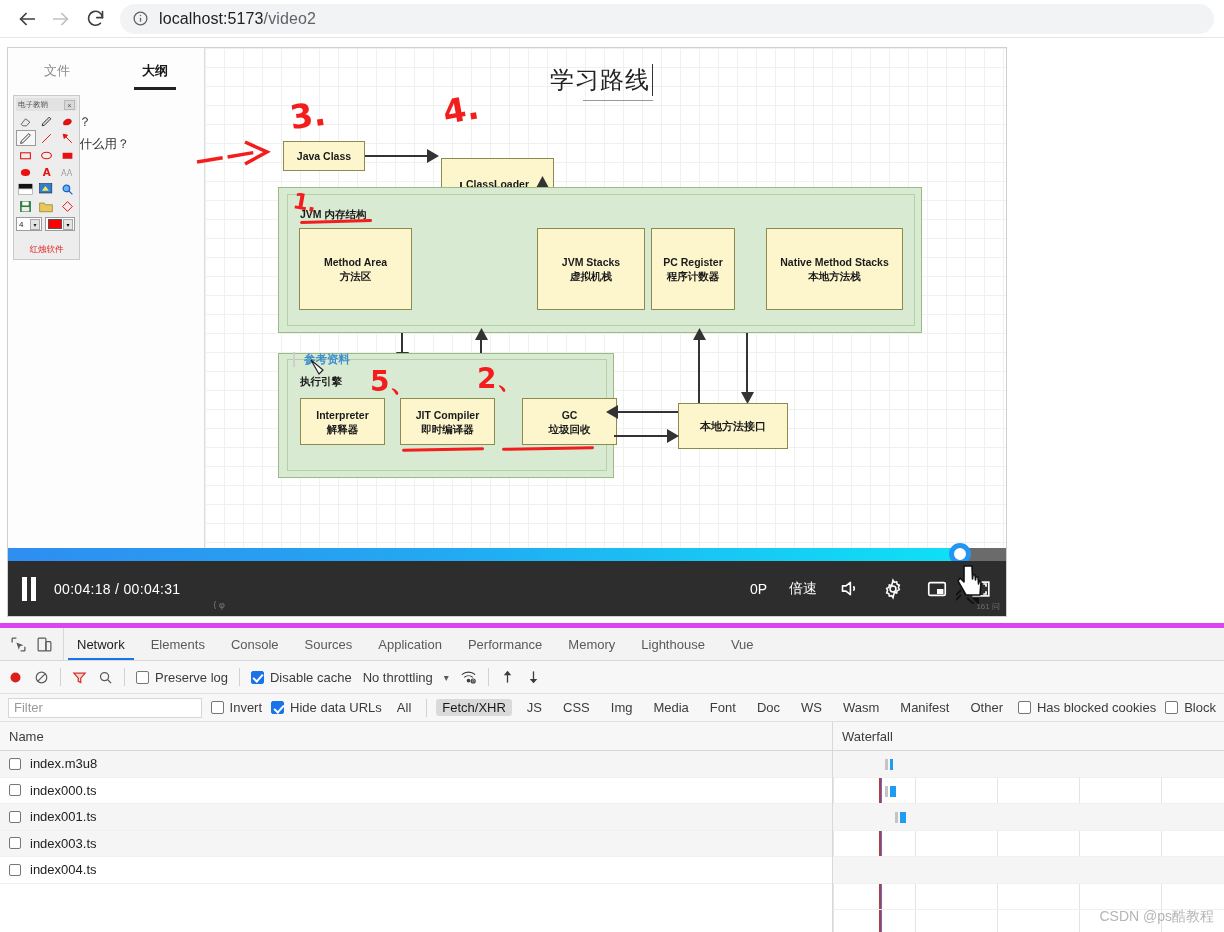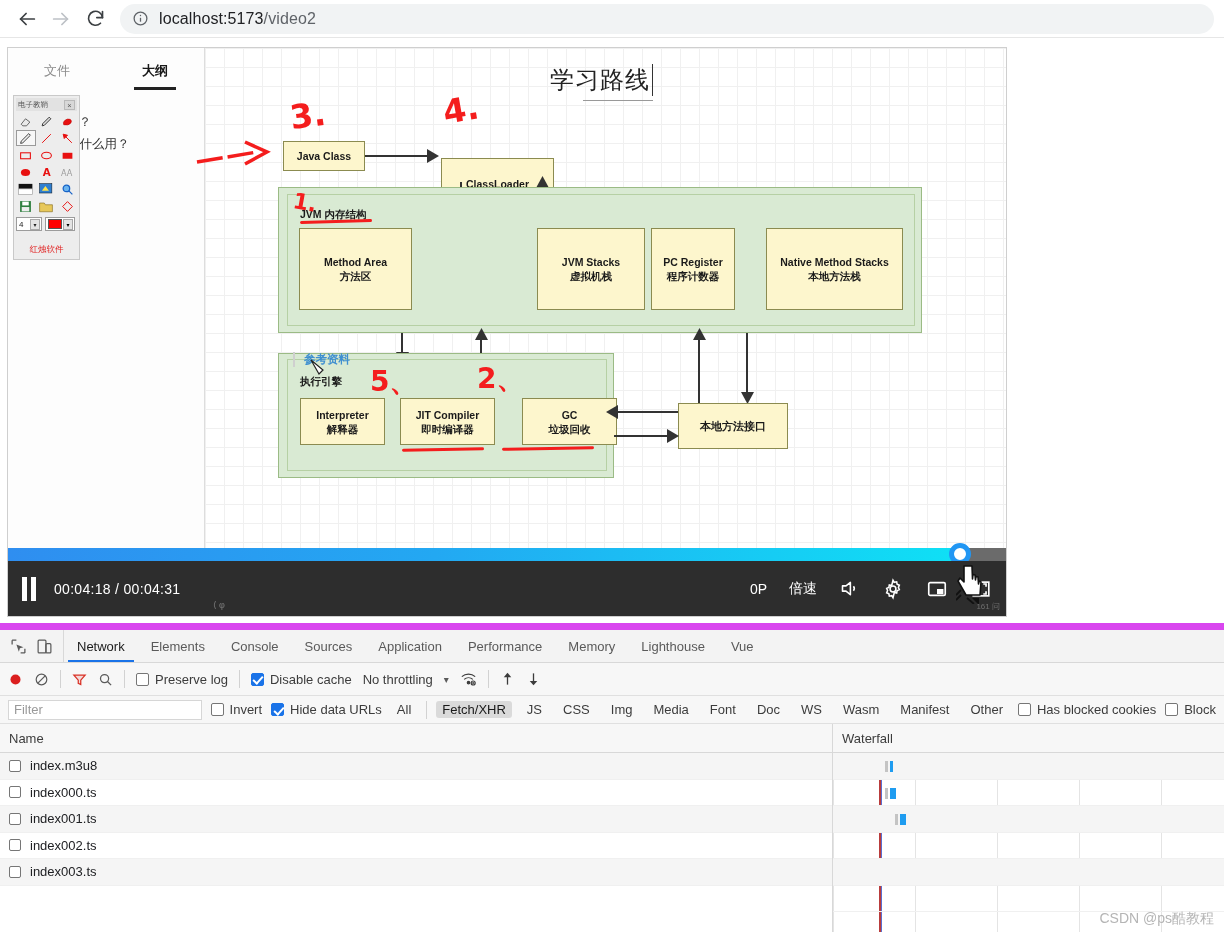--- a/index.html
+++ b/index.html
@@ -212,21 +212,21 @@
   .corner-note {
     position: absolute; right: 6px; bottom: 4px;
     color: #6f6f6f; font-size: 8px;
   }
   .cursor-icn { position: absolute; left: 948px; bottom: 12px; pointer-events: none; }
 
   
   .devtools {
     position: absolute; left: 0; top: 623px;
     width: 1224px; height: 309px;
-    background: #fff; border-top: 7px solid #d946ef;
+    background: #fff; border-top: 5px solid #d946ef;
     font-family: "Liberation Sans", sans-serif;
   }
   .dt-tabs {
     height: 33px; display: flex; align-items: stretch;
     border-bottom: 1px solid #d8d8d8; background: #f3f3f3;
   }
   .dt-icons { display: flex; align-items: center; gap: 9px; padding: 0 10px; border-right: 1px solid #d8d8d8; }
   .dt-tab {
     display: flex; align-items: center; padding: 0 13px;
     font-size: 13px; color: #5a5a5a; cursor: pointer; position: relative;
@@ -749,27 +749,27 @@
           <span>index.m3u8</span>
         </div>
       <div class="row">
           <span class="cbx"></span>
           <span>index000.ts</span>
         </div>
       <div class="row alt">
           <span class="cbx"></span>
           <span>index001.ts</span>
         </div>
-      <div class="row">
-          <span class="cbx"></span>
-          <span>index002.ts</span>
-        </div>
       <div class="row alt">
           <span class="cbx"></span>
           <span>index003.ts</span>
+        </div>
+      <div class="row">
+          <span class="cbx"></span>
+          <span>index004.ts</span>
         </div>
     </div>
     <div class="col-water">
       <div class="gh">Waterfall</div>
       <div class="wgrid"></div>
       <div class="redline"></div>
       <div class="blueline"></div>
       <div class="wrow alt">
           <div class="wbar" style="left:52px;">
             <span class="grey" style="left:0"></span>

